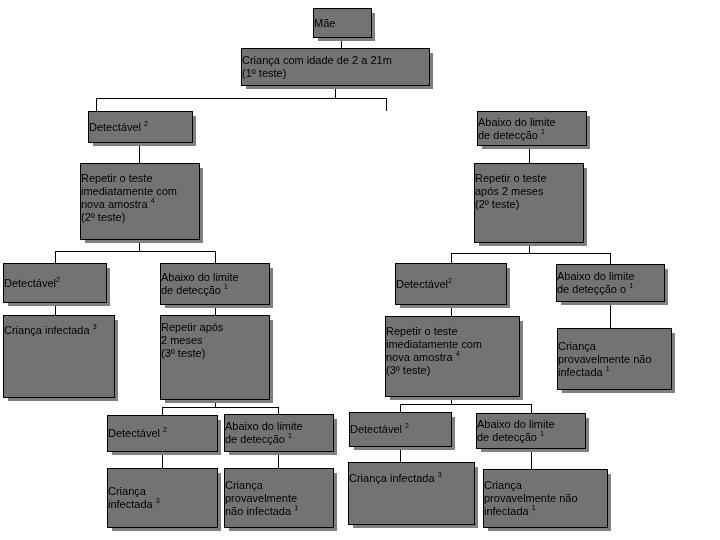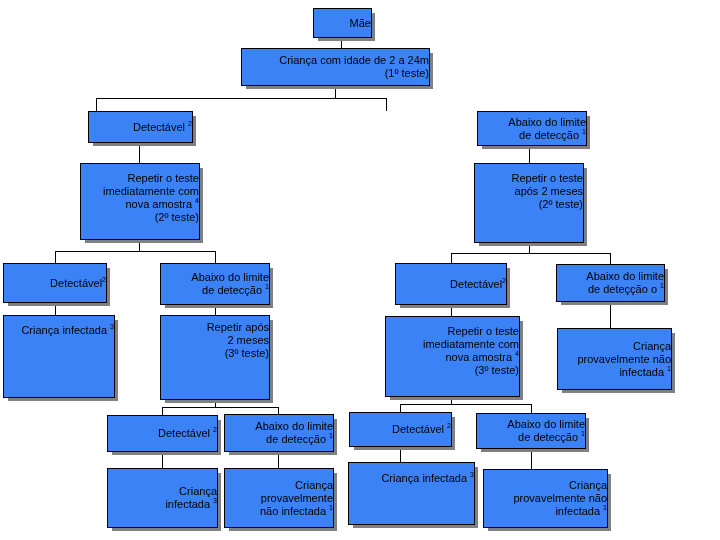--- a/index.html
+++ b/index.html
@@ -11,27 +11,27 @@
     overflow:hidden;
   }
   #chart{
     position:relative;
     width:720px;height:540px;
   }
   
   .node{
     position:absolute;
     box-sizing:border-box;
-    background:#3b82f6;
+    background:#737373;
     border:1px solid #000000;
     box-shadow:4px 4px 0 -1px #808080;
     display:flex;
     align-items:flex-start;
     justify-content:center;
-    text-align:right;
+    text-align:left;
     font-size:11px;
     line-height:13px;
     color:#000000;
     padding-top:5px;
     z-index:3;
   }
   .node.mid{align-items:center;padding-top:0;}
   .node .txt{display:block;width:100%;white-space:pre-line;}
   sup{font-size:7px;line-height:0;vertical-align:super;}
   
@@ -89,21 +89,21 @@
 
   <div class="ln v" style="left:400px;top:447px;height:15px;"></div>
 
   <div class="ln v" style="left:531px;top:449px;height:20px;"></div>
 
   <div class="node mid" style="left:313px;top:8px;width:59px;height:30px;">
     <span class="txt">Mãe</span>
   </div>
 
   <div class="node mid" style="left:241px;top:48px;width:189px;height:38px;">
-    <span class="txt">Criança com idade de 2 a 24m
+    <span class="txt">Criança com idade de 2 a 21m
 (1º teste)</span>
   </div>
 
   <div class="node mid" style="left:88px;top:111px;width:105px;height:32px;">
     <span class="txt"><span>Detectável </span><sup>2</sup></span>
   </div>
 
   <div class="node mid" style="left:477px;top:111px;width:110px;height:35px;">
     <span class="txt"><span>Abaixo do limite
 de detecção </span><sup>1</sup></span>

